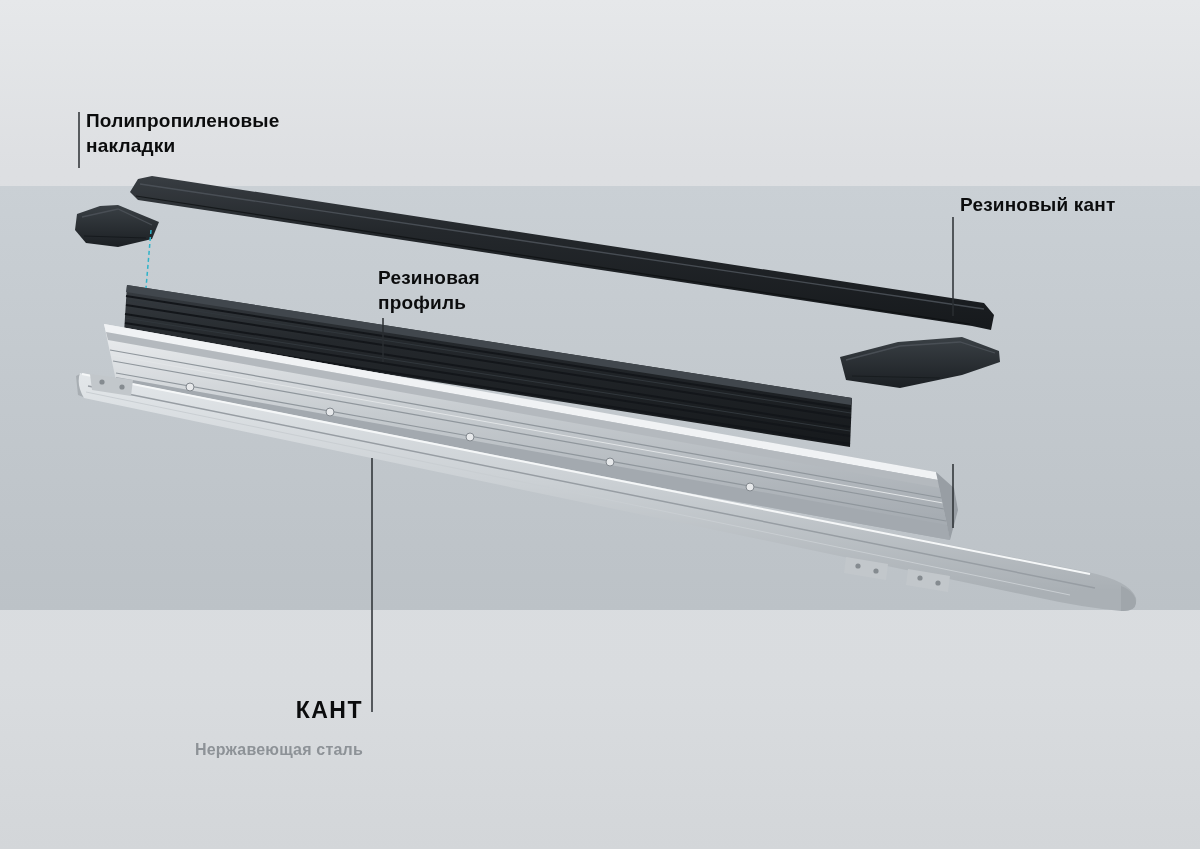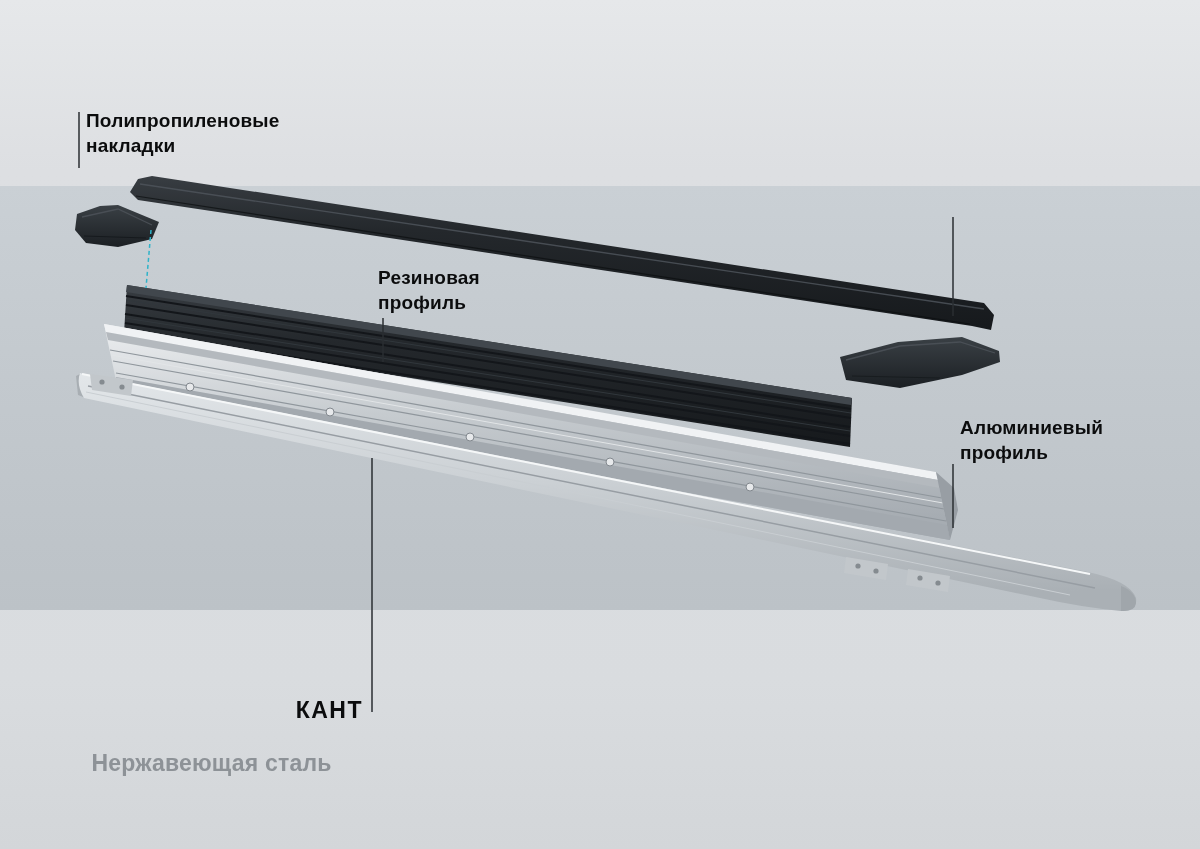--- a/index.html
+++ b/index.html
@@ -31,21 +31,21 @@
     line-height:1.32;
     letter-spacing:.2px;
     color:var(--text);
   }
   .label-pads{left:86px;top:108px;width:205px;}
   .label-rubber-edge{left:960px;top:192px;width:230px;}
   .label-platform{left:378px;top:265px;width:122px;}
   .label-aluminum{left:960px;top:415px;width:150px;}
   .kant-block{left:60px;top:652px;width:303px;text-align:right;}
   .kant-title{font-size:23px;letter-spacing:1.5px;color:var(--text);margin-top:43px;}
-  .kant-subtitle{font-size:23px;margin-top:23px;color:var(--text-muted);text-align:center;}
+  .kant-subtitle{font-size:16px;margin-top:14px;color:var(--text-muted);}
 </style>
 </head>
 <body>
 
 <div class="stage">
 
   <div class="band"></div>
 
   <svg class="diagram" width="1200" height="849" viewBox="0 0 1200 849">
     <defs>
@@ -148,23 +148,23 @@
       <line x1="953" y1="217" x2="953" y2="316"></line>
       <line x1="383" y1="318" x2="383" y2="362"></line>
       <line x1="953" y1="464" x2="953" y2="528"></line>
       <line x1="372" y1="458" x2="372" y2="712"></line>
       <line x1="151" y1="230" x2="146" y2="288" stroke="#2fb3c9" stroke-width="1.5" stroke-dasharray="4 3"></line>
     </g>
   </svg>
 
   <div class="label label-pads">Полипропиленовые накладки</div>
 
+  <div class="label label-rubber-edge">Резиновый кант</div>
 
   <div class="label label-platform">Резиновая профиль</div>
 
-  <div class="label label-aluminum">Алюминиевый профиль</div>
 
   <div class="label kant-block">
     <div class="kant-title">КАНТ</div>
     <div class="kant-subtitle">Нержавеющая сталь</div>
   </div>
 
 </div>
 
 </body></html>

